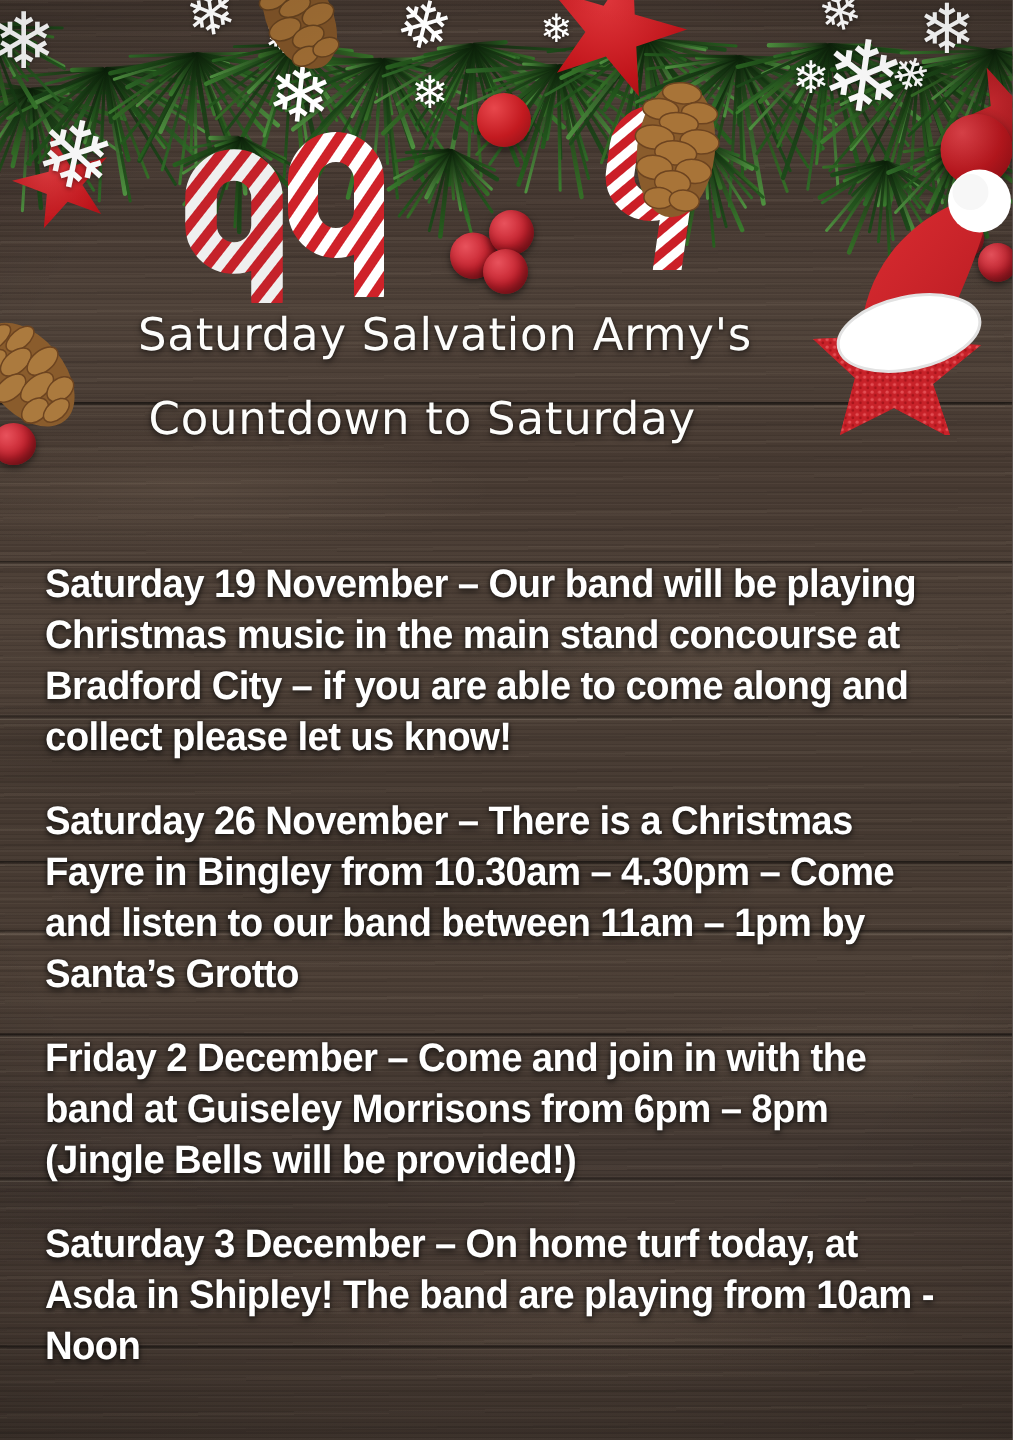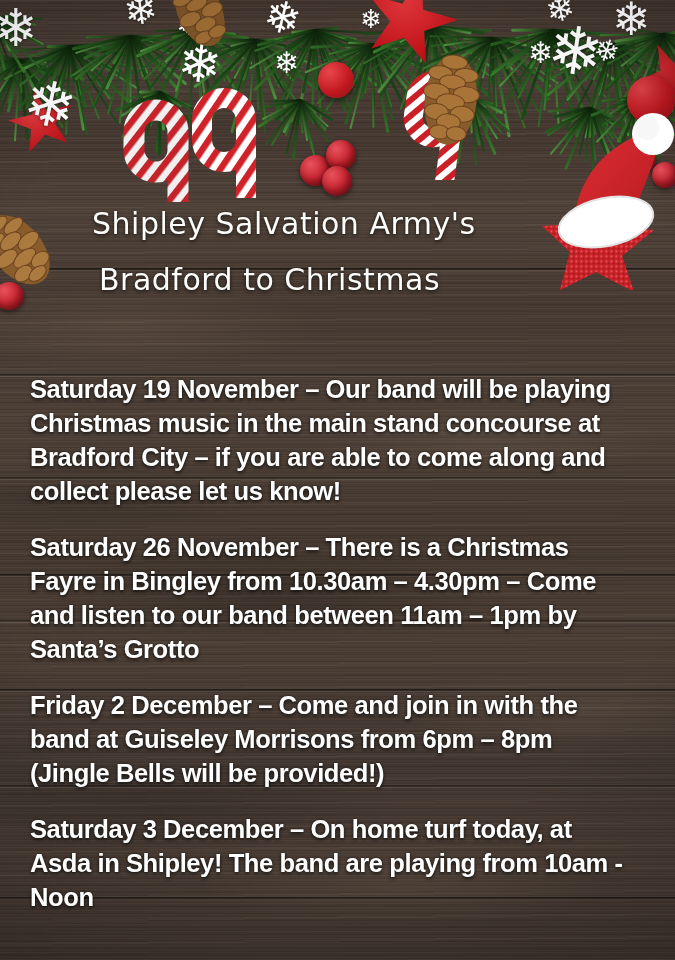--- a/index.html
+++ b/index.html
@@ -1117,22 +1117,22 @@
       <ellipse cx="66" cy="122" rx="48" ry="24" fill="none" stroke="#e2e2e2" stroke-width="2" transform="rotate(-12 66 122)"></ellipse>
 
       <circle cx="113" cy="34" r="21" fill="#ffffff"></circle>
       <circle cx="107" cy="28" r="12" fill="#f7f7f7"></circle>
     </svg>
   </div>
 
   <div class="vignette"></div>
 
   <div class="title-block">
-    <div class="title-line l1">Shipley Salvation Army's</div>
-    <div class="title-line l2">Bradford to Christmas</div>
+    <div class="title-line l1">Saturday Salvation Army's</div>
+    <div class="title-line l2">Countdown to Saturday</div>
   </div>
 
   <div class="body-block">
     <p class="para">Saturday 19 November – Our band will be playing Christmas music in the main stand concourse at Bradford City – if you are able to come along and collect please let us know!</p>
     <p class="para">Saturday 26 November – There is a Christmas Fayre in Bingley from 10.30am – 4.30pm – Come and listen to our band between 11am – 1pm by Santa’s Grotto</p>
     <p class="para">Friday 2 December – Come and join in with the band at Guiseley Morrisons from 6pm – 8pm (Jingle Bells will be provided!)</p>
     <p class="para">Saturday 3 December – On home turf today, at Asda in Shipley! The band are playing from 10am - Noon</p>
   </div>
 
 </div>

